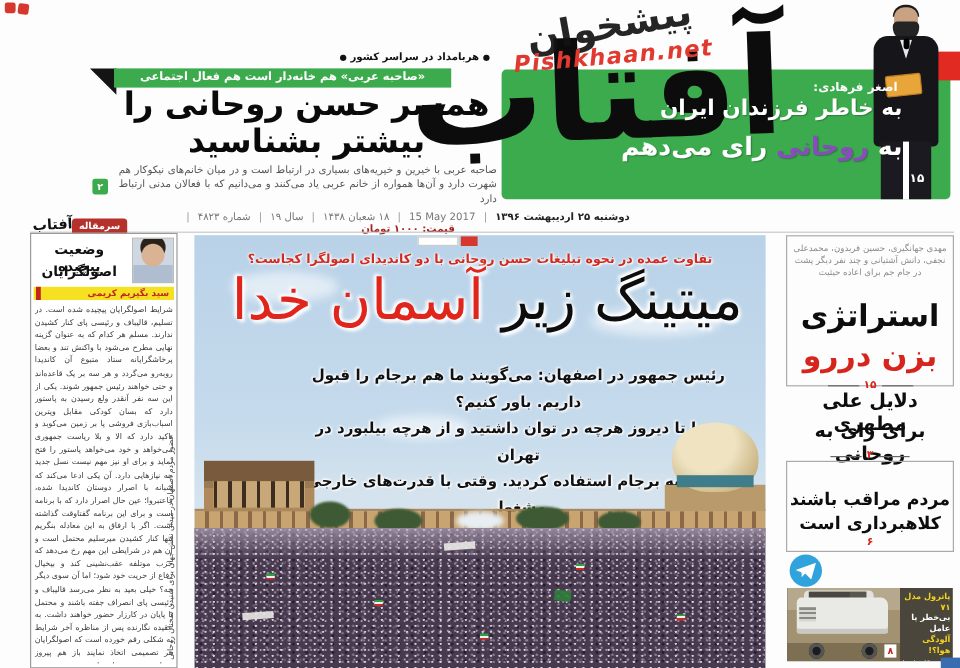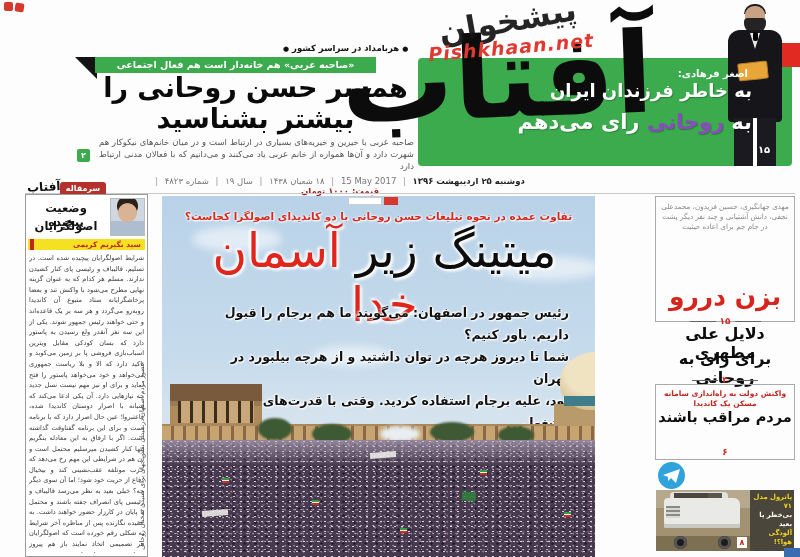--- a/index.html
+++ b/index.html
@@ -90,34 +90,34 @@
   .edit-author { font-size:7.5px; font-weight:bold; color:#c0261e; line-height:11px; padding-right:4px; }
   .edit-author-mark { position:absolute; left:2px; top:0; width:4px; height:11px; background:#c0261e; }
   .edit-body { position:absolute; left:3px; top:58px; width:115px; height:300px; overflow:hidden;
                font-size:6.6px; line-height:10.6px; color:#3a3a3a; text-align:justify; }
 
   
   .vcap { left:138px; top:356px; width:200px; height:12px; transform:rotate(-90deg); transform-origin:100px 100px;
           font-size:6.5px; color:#444; white-space:nowrap; text-align:center; }
 
   
-  .photo { left:162px; top:196px; width:433px; height:361px; overflow:hidden;
+  .photo { left:162px; top:196px; width:476px; height:361px; overflow:hidden;
            background:linear-gradient(#b9d2e8 0%, #c6dbec 45%, #d5e3ee 60%); }
   .cloud { position:absolute; background:rgba(255,255,255,.55); border-radius:50%; filter:blur(4px); }
   .photo-badge-w { position:absolute; left:186px; top:1px; width:34px; height:8px; background:#fff; border:1px solid #ccc; }
   .photo-badge-r { position:absolute; left:222px; top:1px; width:14px; height:8px; background:#d6382e; }
 
   .kicker { position:absolute; top:14px; left:0; width:100%; text-align:center; font-size:10.5px; font-weight:bold;
             color:#d22a20; text-shadow:0 0 2px #fff,0 0 3px #fff,1px 1px 2px #fff; }
   .headline { position:absolute; top:28px; left:0; width:100%; text-align:center; font-size:47px; font-weight:normal;
               line-height:1.15; letter-spacing:-2px;
               text-shadow:0 0 2px #fff,0 0 4px #fff,2px 2px 3px #fff,-2px -2px 3px #fff;padding-left:12px; }
   .headline .h-black { color:#0d0d0d; }
   .headline .h-red { color:#e0251c; }
-  .deck { position:absolute; top:106px; right:26px; width:360px; text-align:right; font-size:12.5px; font-weight:bold;
+  .deck { position:absolute; top:106px; right:26px; width:360px; text-align:center; font-size:12.5px; font-weight:bold;
           color:#111; line-height:22px;
           text-shadow:0 0 2px #fff,0 0 3px #fff,1px 1px 2px #fff,-1px -1px 2px #fff; }
 
   
   .aliqapu { position:absolute; left:8px; top:188px; width:92px; height:66px;
              background:linear-gradient(#7a5a3c 0 26%, #9a7a52 26% 34%, #b08a5c 34% 100%); }
   .aliqapu:before { content:""; position:absolute; left:8px; top:17px; width:76px; height:22px;
              background:repeating-linear-gradient(90deg,#3c2d1e 0 3px,#c8a878 3px 12px); }
   .arcade { position:absolute; left:0; top:228px; width:476px; height:28px;
             background:repeating-linear-gradient(90deg,#c8a470 0 9px,#8a6848 9px 12px);
@@ -305,51 +305,52 @@
       <div class="flag" style="left:402px; top:72px;"></div>
       <div class="flag" style="left:238px; top:88px;"></div>
       <div class="banner-white" style="left:208px; top:12px;"></div>
       <div class="banner-white" style="left:40px; top:70px;"></div>
       <div class="flag-green" style="left:300px; top:52px;"></div>
     </div>
   </div>
 
   <div class="abs sb-box1">
     <div class="sb-intro">مهدی جهانگیری، حسین فریدون، محمدعلی نجفی، دانش آشتیانی و چند نفر دیگر پشت در جام جم برای اعاده حیثیت</div>
+    <div class="sb-strat-black">استراتژی</div>
     <div class="sb-strat-red">بزن دررو</div>
   </div>
   <div class="abs dash-row sep15">
     <span class="dash"></span>
     <span class="num">۱۵</span>
     <span class="dash"></span>
   </div>
   <div class="abs sb-mot1">دلایل علی مطهری</div>
   <div class="abs sb-mot2">برای رای به روحانی</div>
   <div class="abs dash-row sep3">
     <span class="dash"></span>
     <span class="num">۳</span>
     <span class="dash"></span>
   </div>
   <div class="abs sb-box2">
-    <div class="sb-fraud-kicker">واکنش دولت به راه‌اندازی سامانه مسکن یک کاندیدا</div>
     <div class="sb-fraud-1">مردم مراقب باشند</div>
+    <div class="sb-fraud-2">کلاهبرداری است</div>
     <div class="sb-fraud-num">۶</div>
   </div>
 
   <div class="abs tg">
     <svg width="17" height="14" viewBox="0 0 17 14">
       <polygon points="0,6 17,0 13,14 8,9 5,12 5,8" fill="#ffffff"></polygon>
     </svg>
   </div>
 
   <div class="abs car-box">
     <div class="car-text">
       <div class="car-l1">پاترول مدل ۷۱</div>
       <div class="car-l2">بی‌خطر یا</div>
-      <div class="car-l2">بعید</div>
+      <div class="car-l2">عامل</div>
       <div class="car-l1">آلودگی هوا؟!</div>
       <div class="car-sub">شوخی کاربران با لیست اموال شهردار</div>
     </div>
     <div class="car-photo">
       <div class="car-roof"></div>
       <div class="car-win"></div>
       <div class="car-body"></div>
       <div class="car-grille"></div>
       <div class="car-wheel" style="left:18px;"></div>
       <div class="car-wheel" style="left:62px;"></div>

